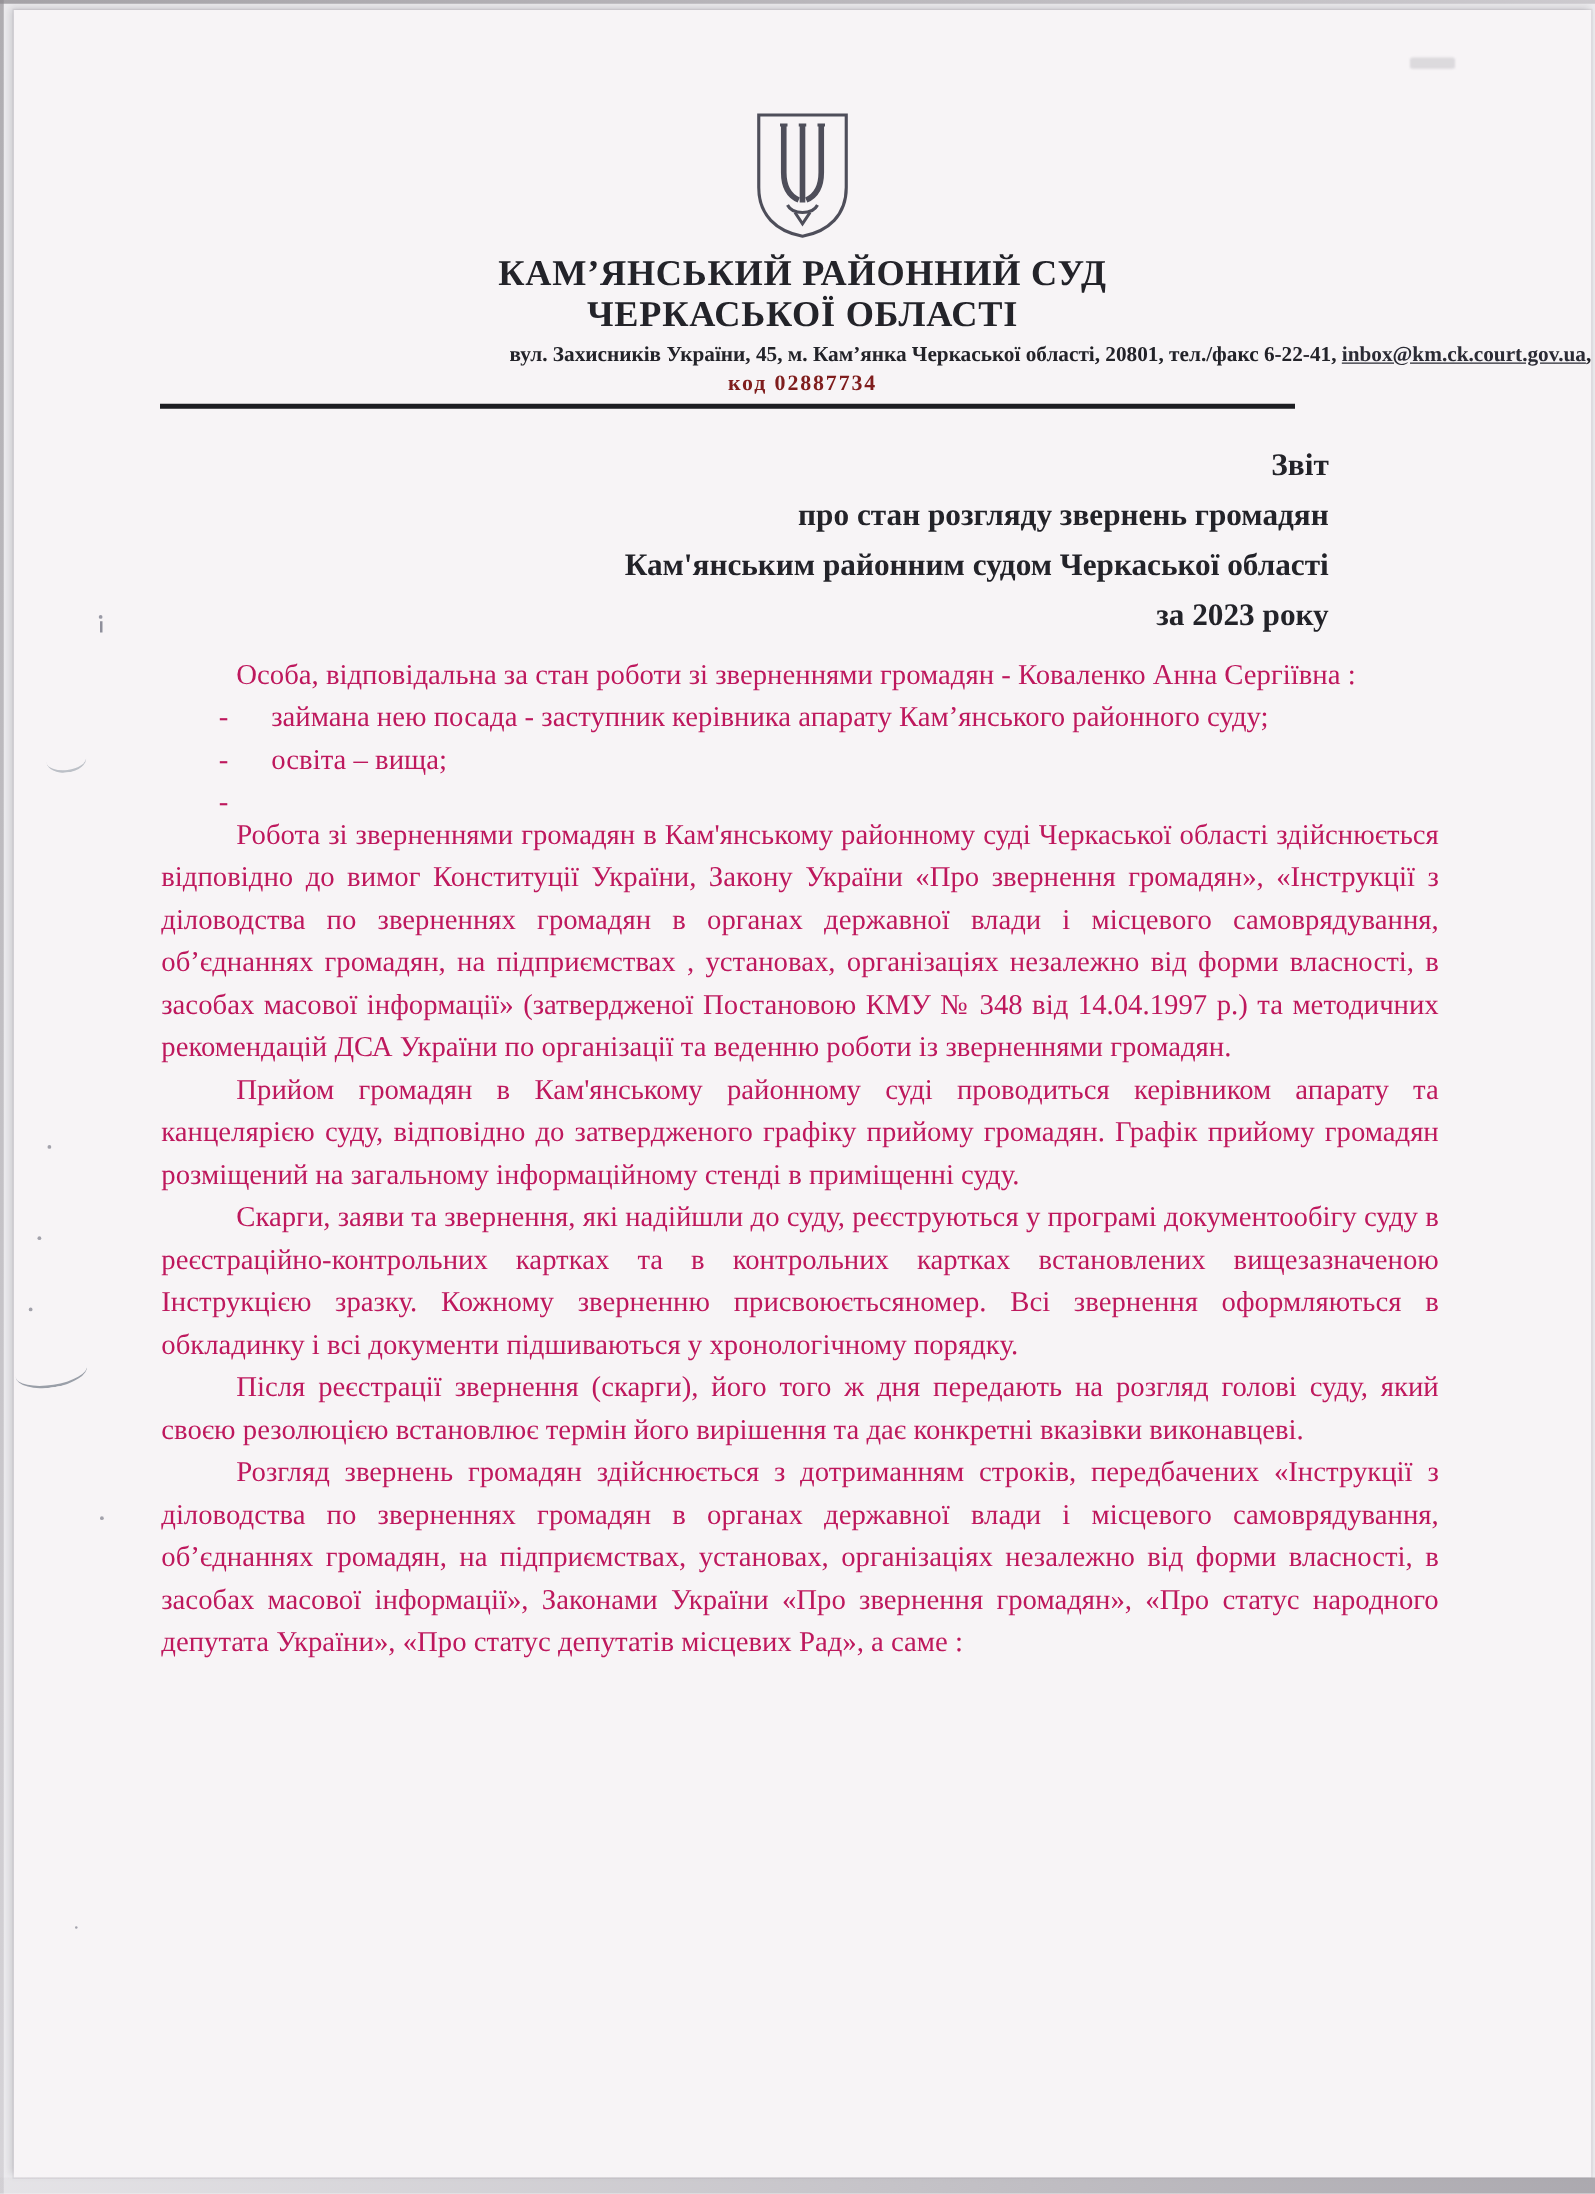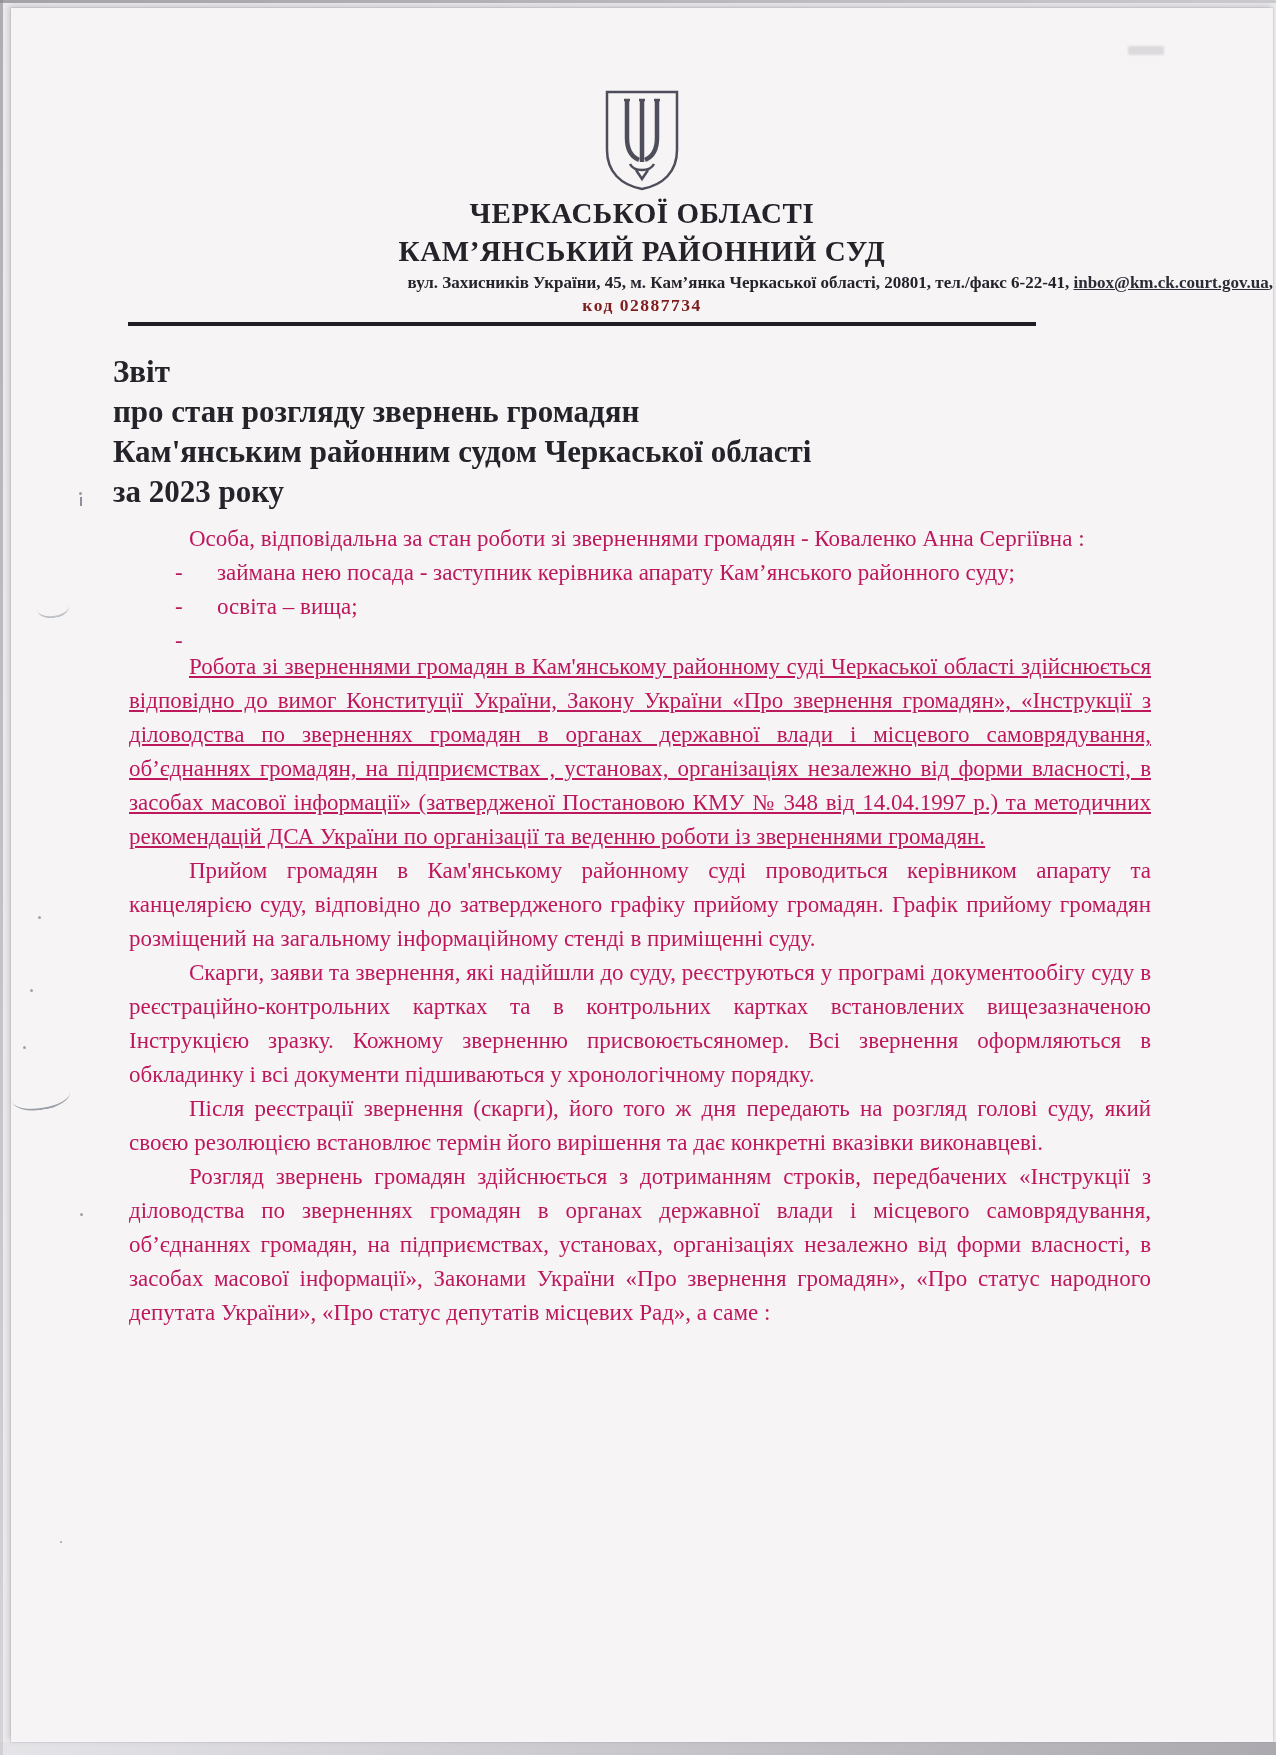--- a/index.html
+++ b/index.html
@@ -32,28 +32,28 @@
   .court-name.second { margin-top:1px; }
   .address-line { text-align:right; font-weight:bold; font-size:17px; line-height:21px;
     color:#232329; margin-top:5px; }
   .address-line a { color:#2b2b35; text-decoration: underline; }
   .code-line { text-align:center; font-weight:bold; font-size:17.5px; line-height:20px;
     letter-spacing:1.5px; color:#7f1d1d; margin-top:2px; }
   .rule { margin: 7px 0 0 117px; width: 908px; height: 0;
     border-top: 4px solid #1d1d22; }
 
   
-  .report-title { width: 950px; margin: 26px 0 0 102px; text-align:left;
-    font-weight:bold; font-size:31px; line-height:40px; color:#232329; }
+  .report-title { width: 950px; margin: 26px 0 0 102px; text-align:right;
+    font-weight:bold; font-size:25px; line-height:40px; color:#232329; }
 
   
   .doc-body { margin: 10px 122px 0 118px; font-size:23px; line-height:34px;
     text-align: justify; color:#be185d; }
   .doc-body p { margin: 0; text-indent: 60px; }
-  .doc-body p.spaced { margin-top: 26px; text-decoration: underline; }
+  .doc-body p.spaced { margin-top: 26px; }
   ul.dash-list { list-style:none; margin:0; padding:0; }
   ul.dash-list li { position:relative; padding-left:88px; text-align:justify; }
   ul.dash-list li .dash-marker { position:absolute; left:46px; top:0; }
 
   
   .artifact { position:absolute; pointer-events:none; }
   .mark-i { left:80px; top:497px; width:2px; height:9px; background:#8f8f9b; }
   .mark-i::before { content:""; position:absolute; left:-1px; top:-5px; width:3px; height:3px;
     border-radius:50%; background:#9a9aa6; }
   .arc1 { left:37px; top:598px; width:32px; height:18px; border-bottom:2px solid rgba(130,140,152,.5);
@@ -81,22 +81,22 @@
           <path d="M27,12 V50 C27,62 32,69 39,72"></path>
           <path d="M57,12 V50 C57,62 52,69 45,72"></path>
         </g>
         <g fill="none" stroke="#4e4e5a" stroke-width="2.5">
           <path d="M24,12 h6 M39,12 h6 M54,12 h6"></path>
           <path d="M30,76 C34,84 50,84 54,76"></path>
           <path d="M36,82 L42,91 L48,82"></path>
         </g>
       </svg>
     </div>
+    <div class="court-name">КАМ’ЯНСЬКИЙ РАЙОННИЙ СУД</div>
     <div class="court-name second">ЧЕРКАСЬКОЇ ОБЛАСТІ</div>
-    <div class="court-name">КАМ’ЯНСЬКИЙ РАЙОННИЙ СУД</div>
     <div class="address-line">
       <span>вул. Захисників України, 45, м. Кам’янка Черкаської області, 20801, тел./факс 6-22-41, </span><a href="#">inbox@km.ck.court.gov.ua</a><span>,</span>
     </div>
     <div class="code-line">код 02887734</div>
     <div class="rule"></div>
   </div>
 
   <div class="report-title">
     <div>Звіт</div>
     <div>про стан розгляду звернень громадян</div>

